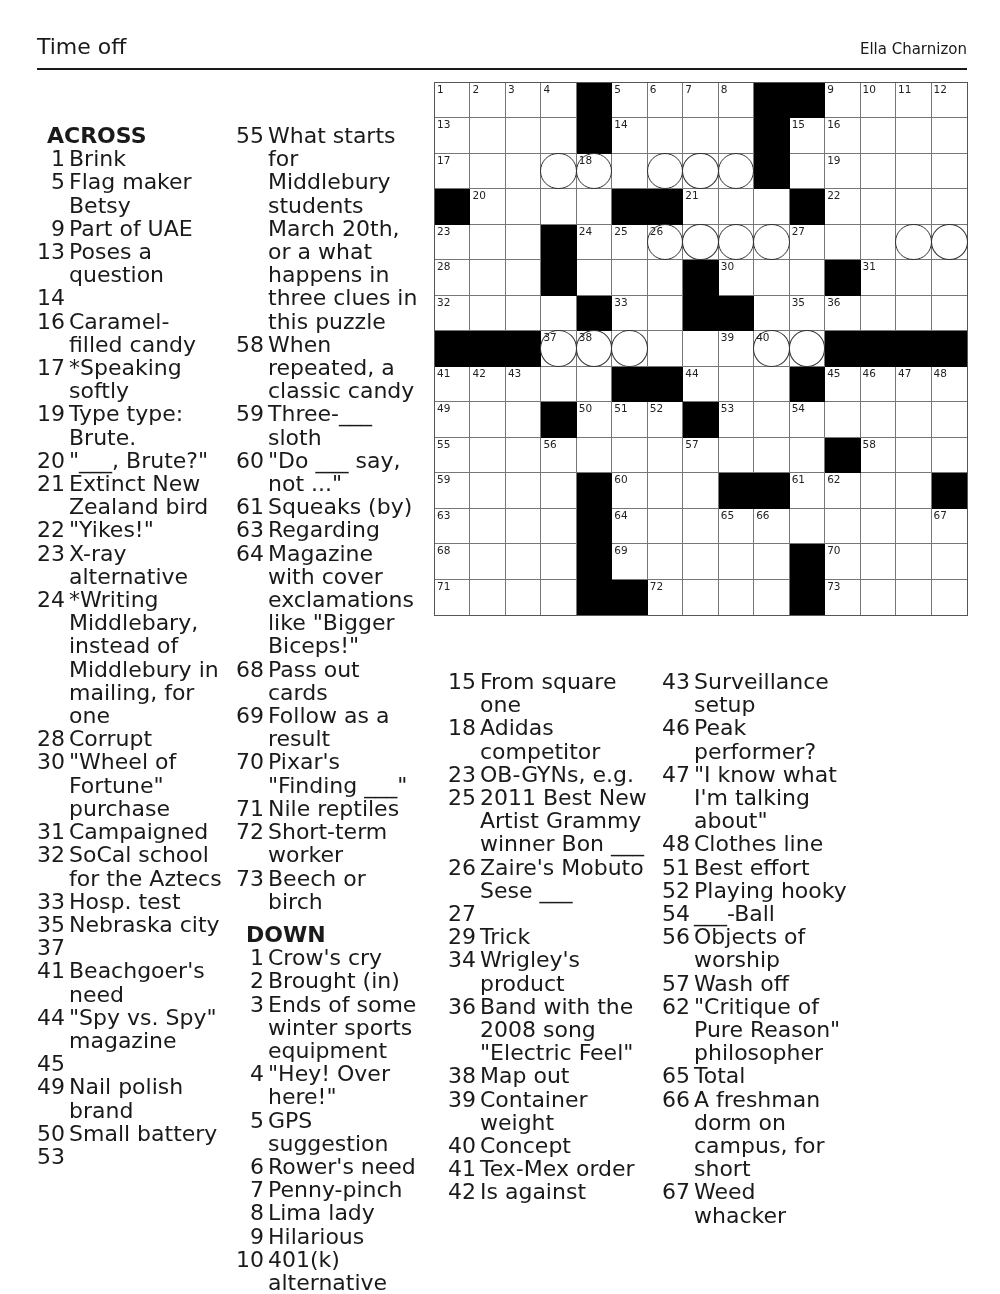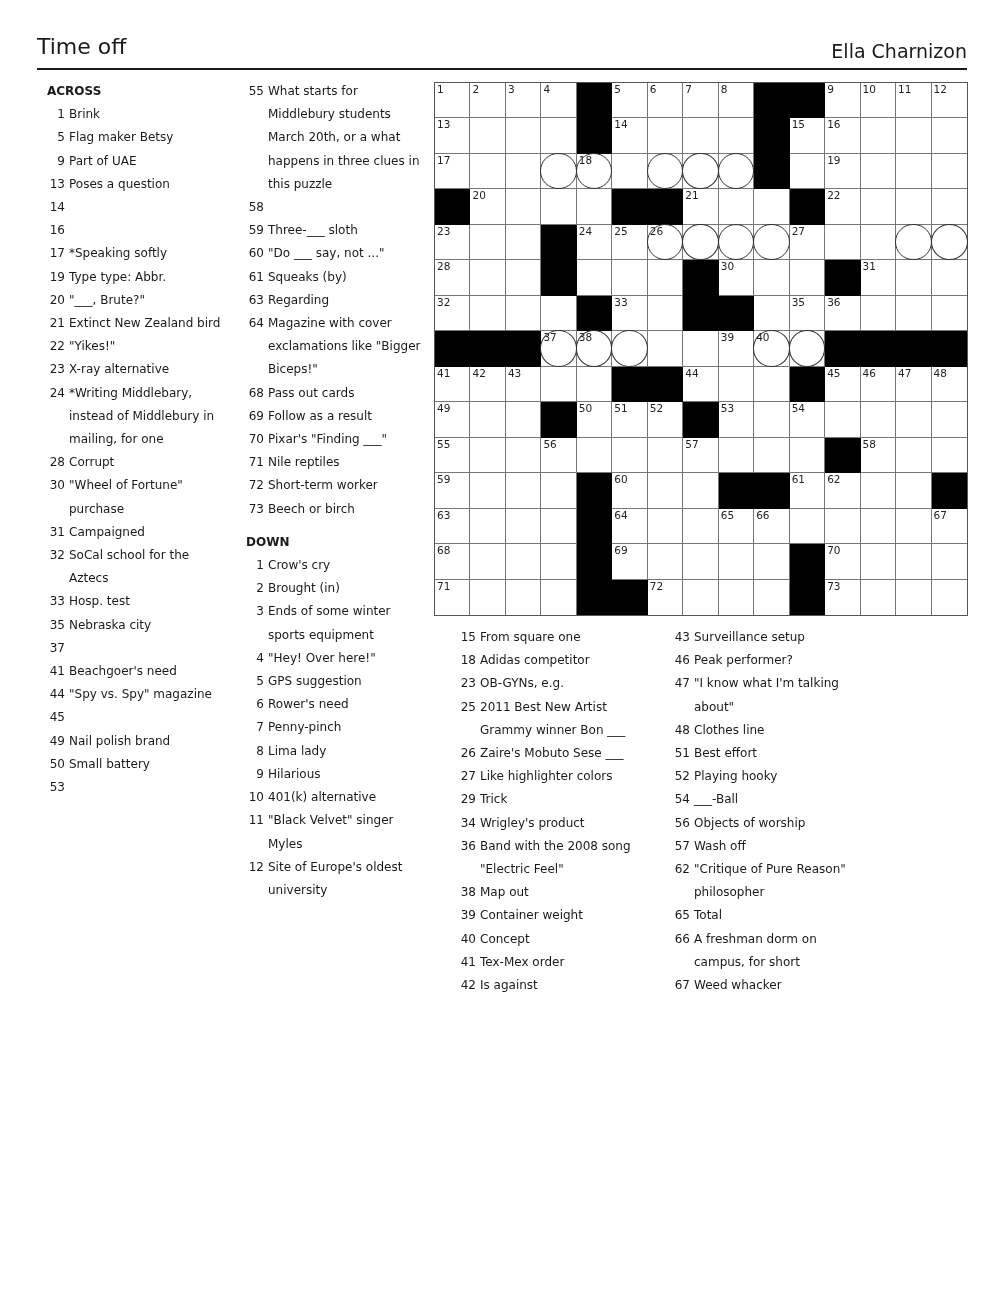--- a/index.html
+++ b/index.html
@@ -1,20 +1,20 @@
 <!DOCTYPE html>
 <html><head>
 <meta charset="utf-8">
 <style>
   html, body { margin: 0; padding: 0; background: #ffffff; }
   body { width: 1000px; height: 1294px; position: relative; font-family: "DejaVu Sans", sans-serif; color: #1a1a1a; overflow: hidden; }
   .header { position: absolute; left: 37px; top: 30px; width: 930px; height: 38px; border-bottom: 2px solid #1a1a1a; }
   .title { position: absolute; left: 0; top: 4px; font-size: 22px; }
-  .author { position: absolute; right: 0; top: 10px; font-size: 19px; }
-  .col { position: absolute; font-size: 12px; line-height: 23.2px; }
+  .author { position: absolute; right: 0; top: 10px; font-size: 15px; }
+  .col { position: absolute; font-size: 22px; line-height: 23.2px; margin-top: 44px; }
   .sec { font-weight: bold; margin-left: 10px; margin-top: 0; }
   .clue { display: flex; }
   .num { width: 28px; text-align: right; padding-right: 4px; flex: 0 0 auto; }
   .txt { flex: 1; }
   .grid { position: absolute; left: 434px; top: 82px; width: 534px; height: 534px; display: grid; grid-template-columns: repeat(15, 1fr); grid-template-rows: repeat(15, 1fr); border: 1px solid #555; box-sizing: border-box; }
   .cell { position: relative; border-right: 1px solid #777; border-bottom: 1px solid #777; box-sizing: border-box; background: #fff; }
   .cell.black { background: #000; border-color: #000; }
   .cell .n { position: absolute; left: 2px; top: 0px; font-size: 10.5px; line-height: 12px; color: #222; z-index: 2; }
   .cell .circ { position: absolute; left: -1px; top: -1px; right: -1px; bottom: -1px; border: 1px solid #333; border-radius: 50%; }
 </style>
@@ -42,28 +42,29 @@
     </div>
     <div class="clue">
       <span class="num">13</span>
       <span class="txt">Poses a question</span>
     </div>
     <div class="clue">
       <span class="num">14</span>
     </div>
     <div class="clue">
       <span class="num">16</span>
+      <span class="txt">Caramel-filled candy</span>
     </div>
     <div class="clue">
       <span class="num">17</span>
       <span class="txt">*Speaking softly</span>
     </div>
     <div class="clue">
       <span class="num">19</span>
-      <span class="txt">Type type: Abbr.</span>
+      <span class="txt">Type type: Brute.</span>
     </div>
     <div class="clue">
       <span class="num">20</span>
       <span class="txt">"___, Brute?"</span>
     </div>
     <div class="clue">
       <span class="num">21</span>
       <span class="txt">Extinct New Zealand bird</span>
     </div>
     <div class="clue">
@@ -128,20 +129,21 @@
       <span class="num">53</span>
     </div>
   </div>
 <div class="col" id="col2" style="left:236px; top:80px; width:190px;">
     <div class="clue">
       <span class="num">55</span>
       <span class="txt">What starts for Middlebury students March 20th, or a what happens in three clues in this puzzle</span>
     </div>
     <div class="clue">
       <span class="num">58</span>
+      <span class="txt">When repeated, a classic candy</span>
     </div>
     <div class="clue">
       <span class="num">59</span>
       <span class="txt">Three-___ sloth</span>
     </div>
     <div class="clue">
       <span class="num">60</span>
       <span class="txt">"Do ___ say, not ..."</span>
     </div>
     <div class="clue">
@@ -246,21 +248,20 @@
     <div class="clue">
       <span class="num">25</span>
       <span class="txt">2011 Best New Artist Grammy winner Bon ___</span>
     </div>
     <div class="clue">
       <span class="num">26</span>
       <span class="txt">Zaire's Mobuto Sese ___</span>
     </div>
     <div class="clue">
       <span class="num">27</span>
-      <span class="txt">Like highlighter colors</span>
     </div>
     <div class="clue">
       <span class="num">29</span>
       <span class="txt">Trick</span>
     </div>
     <div class="clue">
       <span class="num">34</span>
       <span class="txt">Wrigley's product</span>
     </div>
     <div class="clue">

